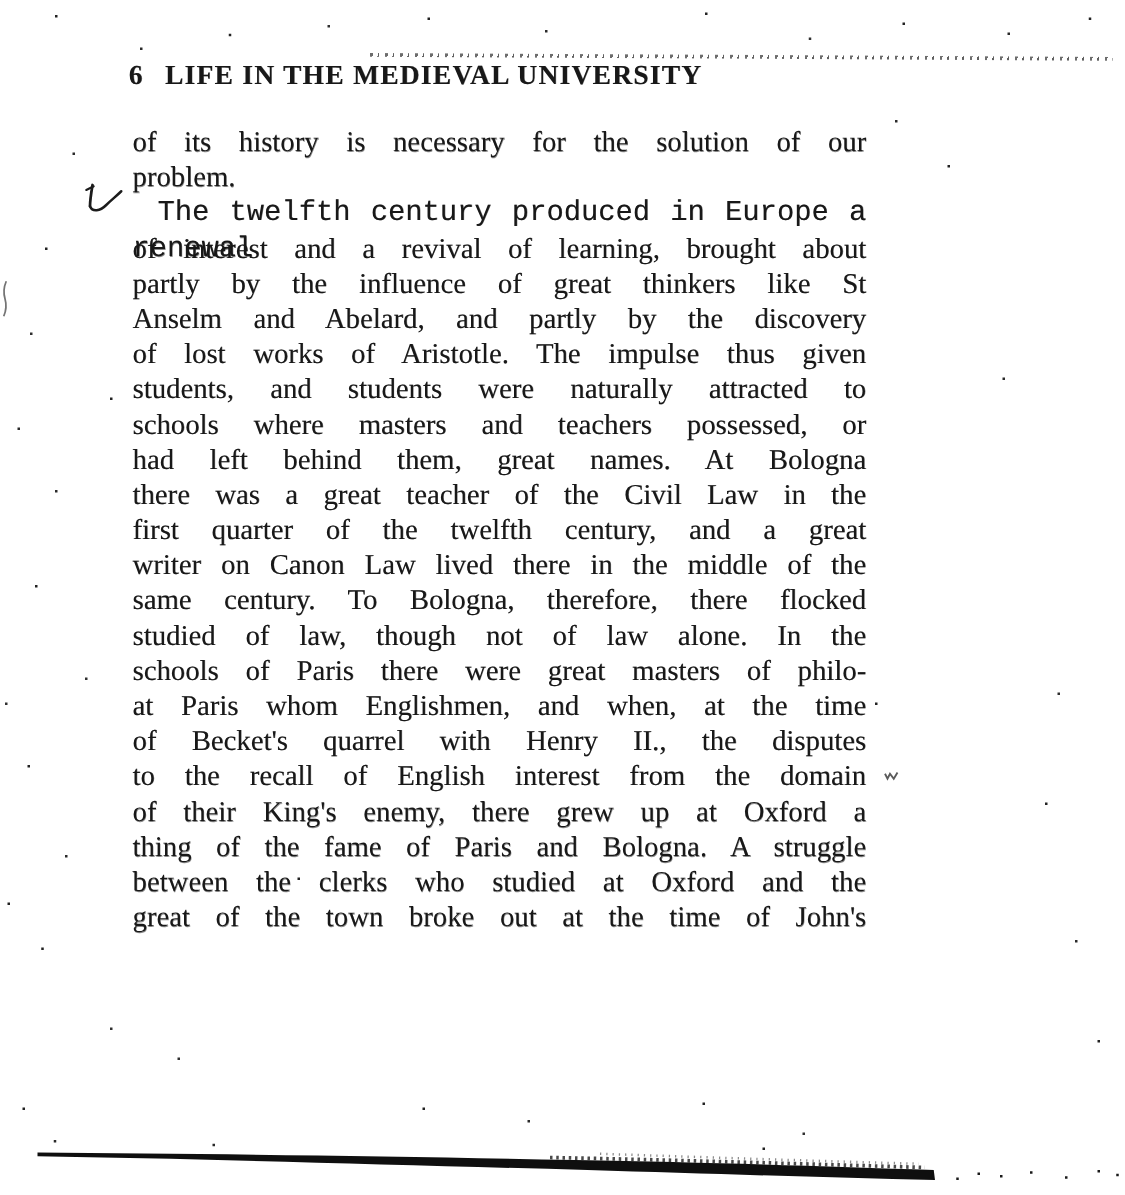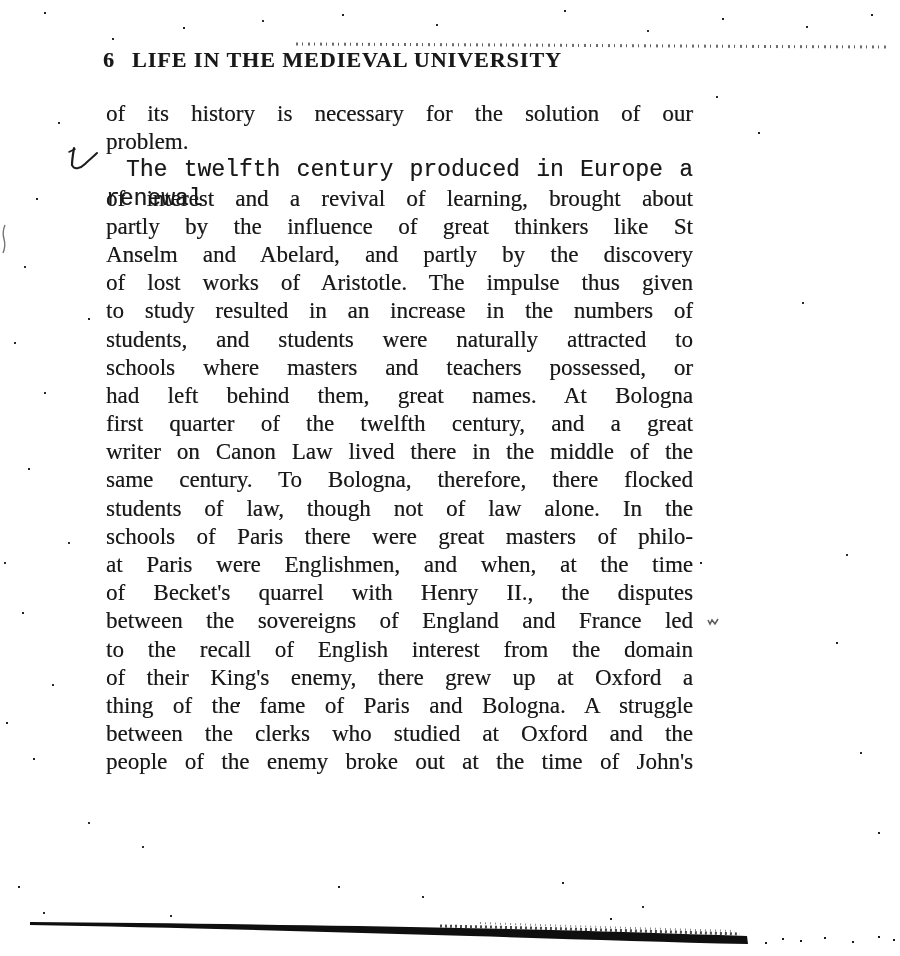--- a/index.html
+++ b/index.html
@@ -93,37 +93,36 @@
   </div>
 
   <div class="text-block">
       <div class="line">of its history is necessary for the solution of our</div>
       <div class="line no-justify">problem.</div>
       <div class="line indent">The twelfth century produced in Europe a renewal</div>
       <div class="line">of interest and a revival of learning, brought about</div>
       <div class="line">partly by the influence of great thinkers like St</div>
       <div class="line">Anselm and Abelard, and partly by the discovery</div>
       <div class="line">of lost works of Aristotle.  The impulse thus given</div>
-      <div class="line">to study resulted in an increase in the numbers of</div>
       <div class="line">students, and students were naturally attracted to</div>
       <div class="line">schools where masters and teachers possessed, or</div>
       <div class="line">had left behind them, great names.  At Bologna</div>
+      <div class="line">there was a great teacher of the Civil Law in the</div>
       <div class="line">first quarter of the twelfth century, and a great</div>
       <div class="line">writer on Canon Law lived there in the middle of the</div>
       <div class="line">same century.  To Bologna, therefore, there flocked</div>
-      <div class="line">students of law, though not of law alone.  In the</div>
+      <div class="line">studied of law, though not of law alone.  In the</div>
       <div class="line">schools of Paris there were great masters of philo-</div>
-      <div class="line">at Paris were Englishmen, and when, at the time</div>
+      <div class="line">at Paris whom Englishmen, and when, at the time</div>
       <div class="line">of Becket's quarrel with Henry II., the disputes</div>
-      <div class="line">between the sovereigns of England and France led</div>
       <div class="line">to the recall of English interest from the domain</div>
       <div class="line">of their King's enemy, there grew up at Oxford a</div>
       <div class="line">thing of the fame of Paris and Bologna.  A struggle</div>
       <div class="line">between the clerks who studied at Oxford and the</div>
-      <div class="line">people of the enemy broke out at the time of John's</div>
+      <div class="line">great of the town broke out at the time of John's</div>
     </div>
 
   <div class="bottom-band">
     <svg width="900" height="42" viewBox="0 0 900 42">
       <path d="M30,8 C160,9 320,11 460,14 C570,16 660,19 747,22 L748,30 C660,28 570,25 470,22 C320,18 160,13 30,11 Z" fill="#0f0f0f"></path>
       <path d="M440,12 C540,14 640,17 740,20" fill="none" stroke="#1d1d1d" stroke-width="3" stroke-dasharray="2 3" opacity="0.8"></path>
       <path d="M480,9 C570,12 660,15 735,17" fill="none" stroke="#2a2a2a" stroke-width="2" stroke-dasharray="1 4" opacity="0.55"></path>
     </svg>
   </div>
 

